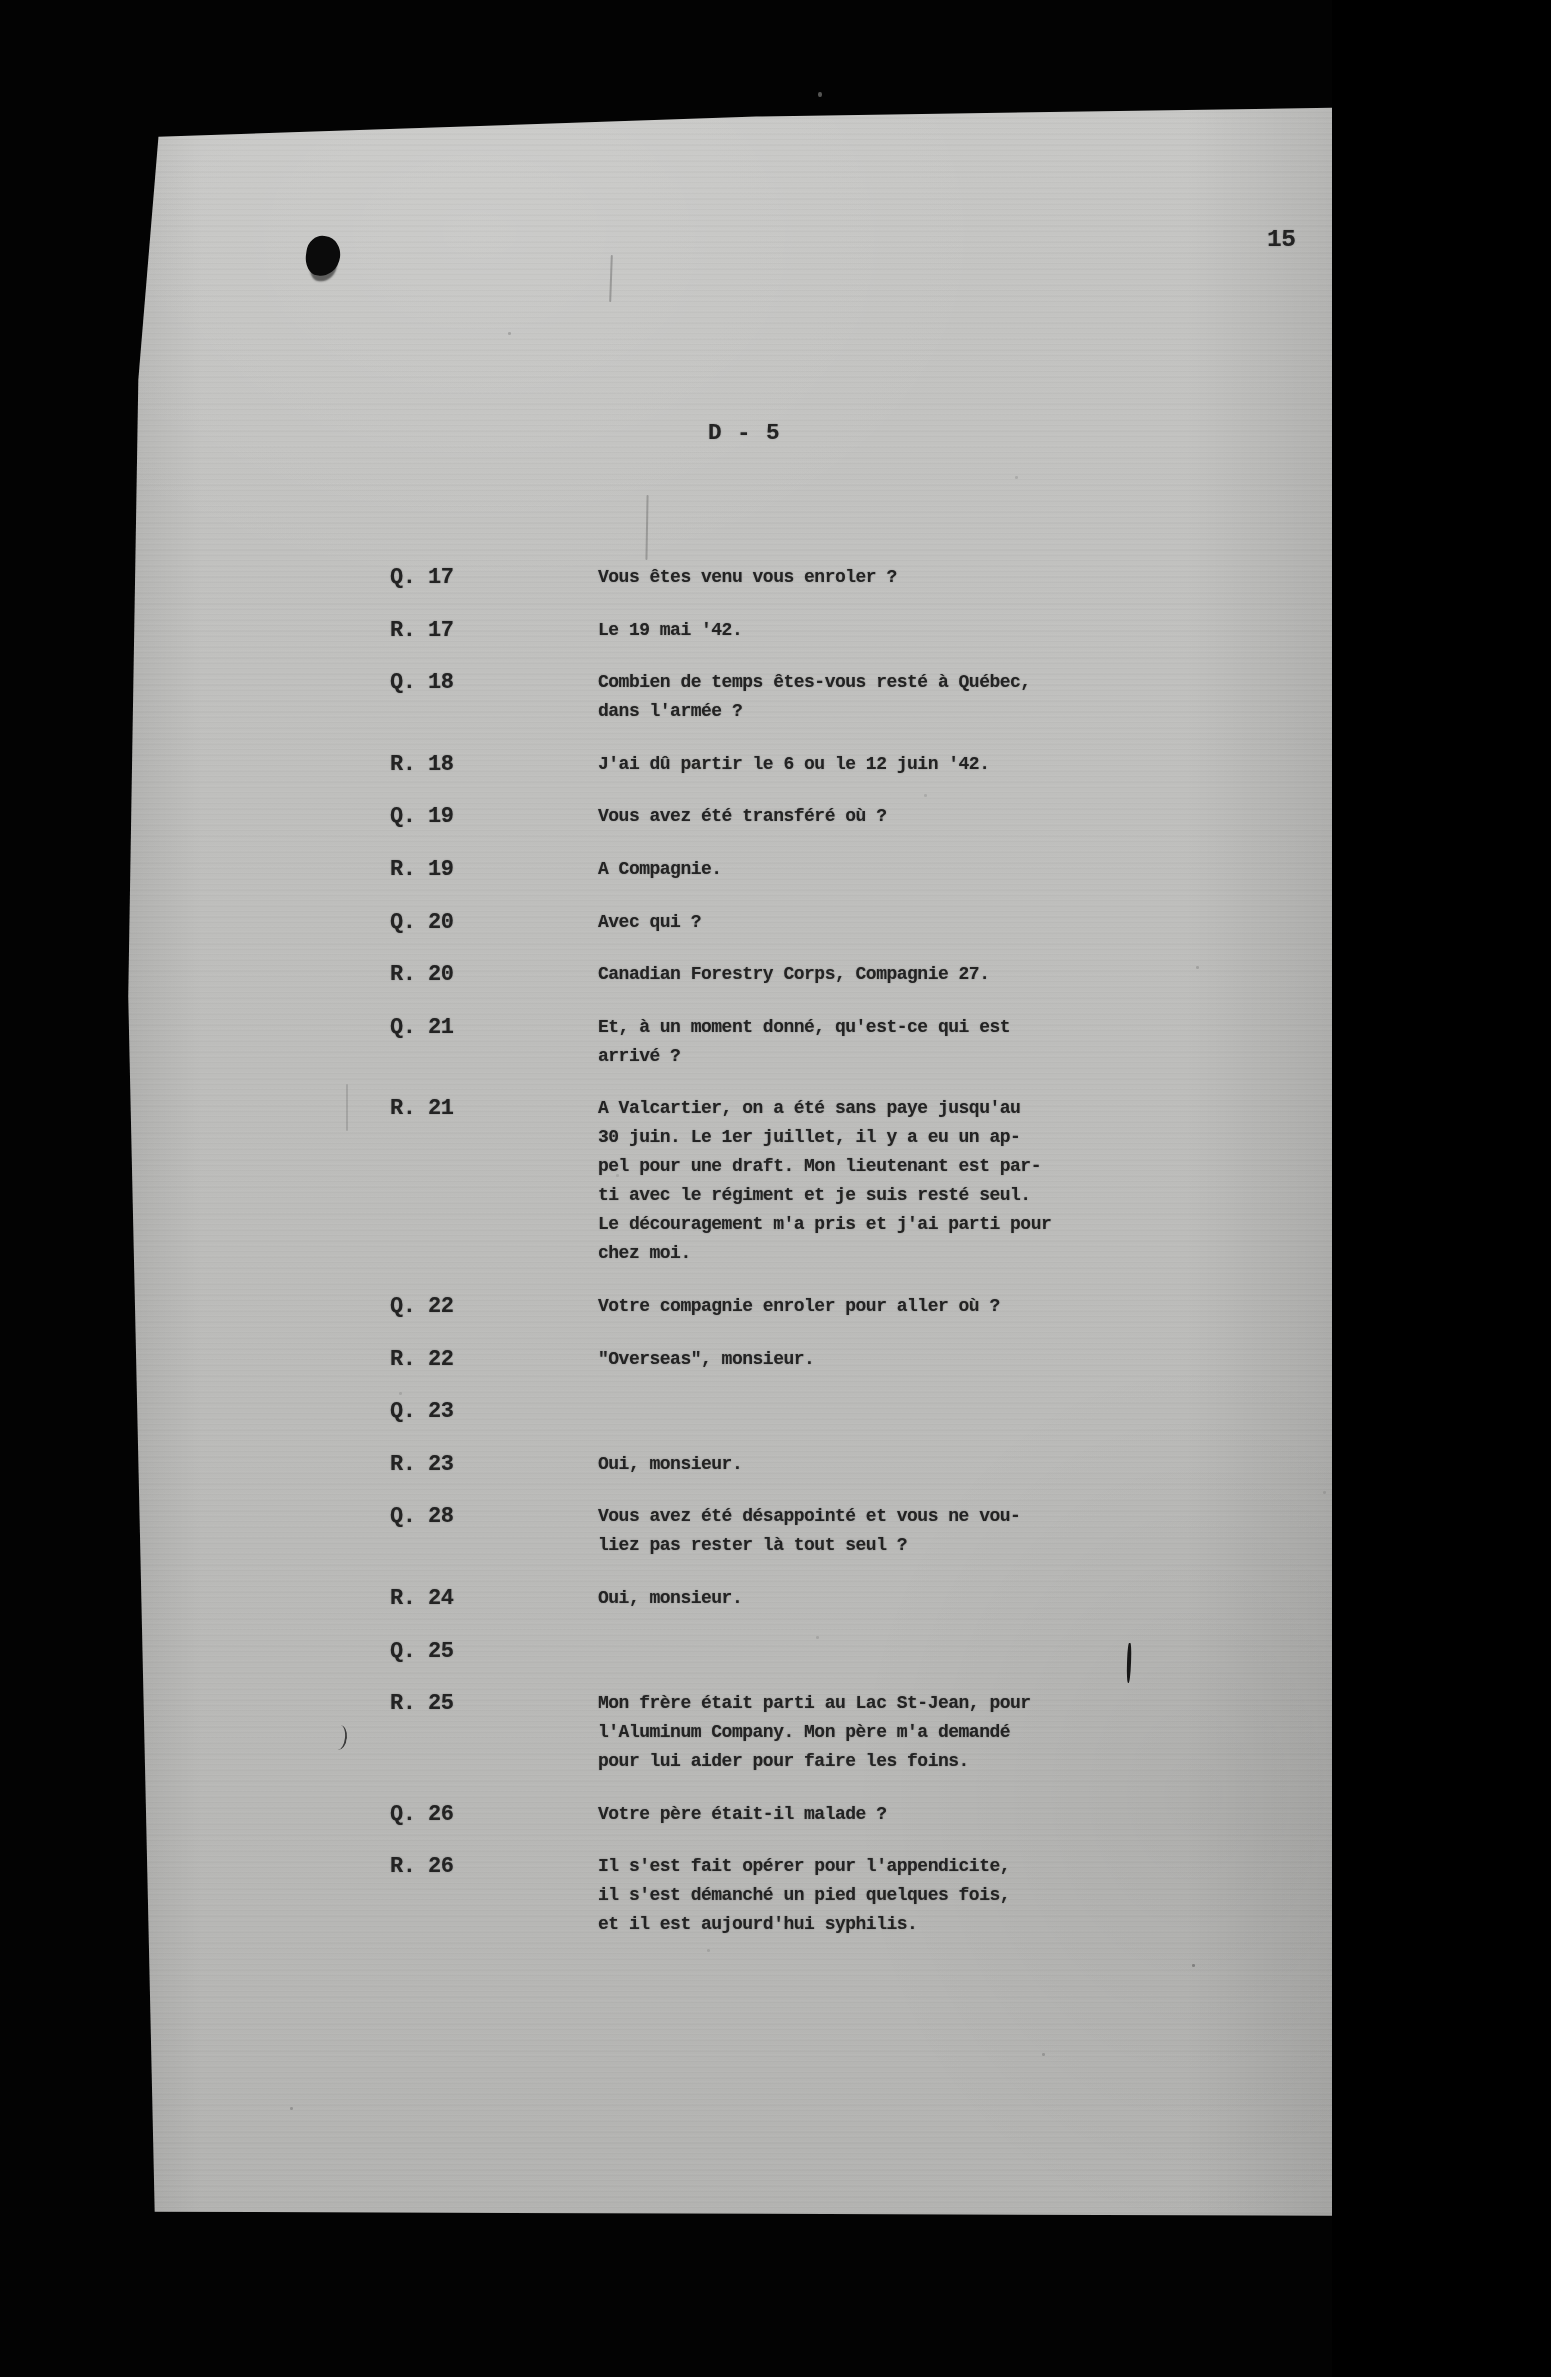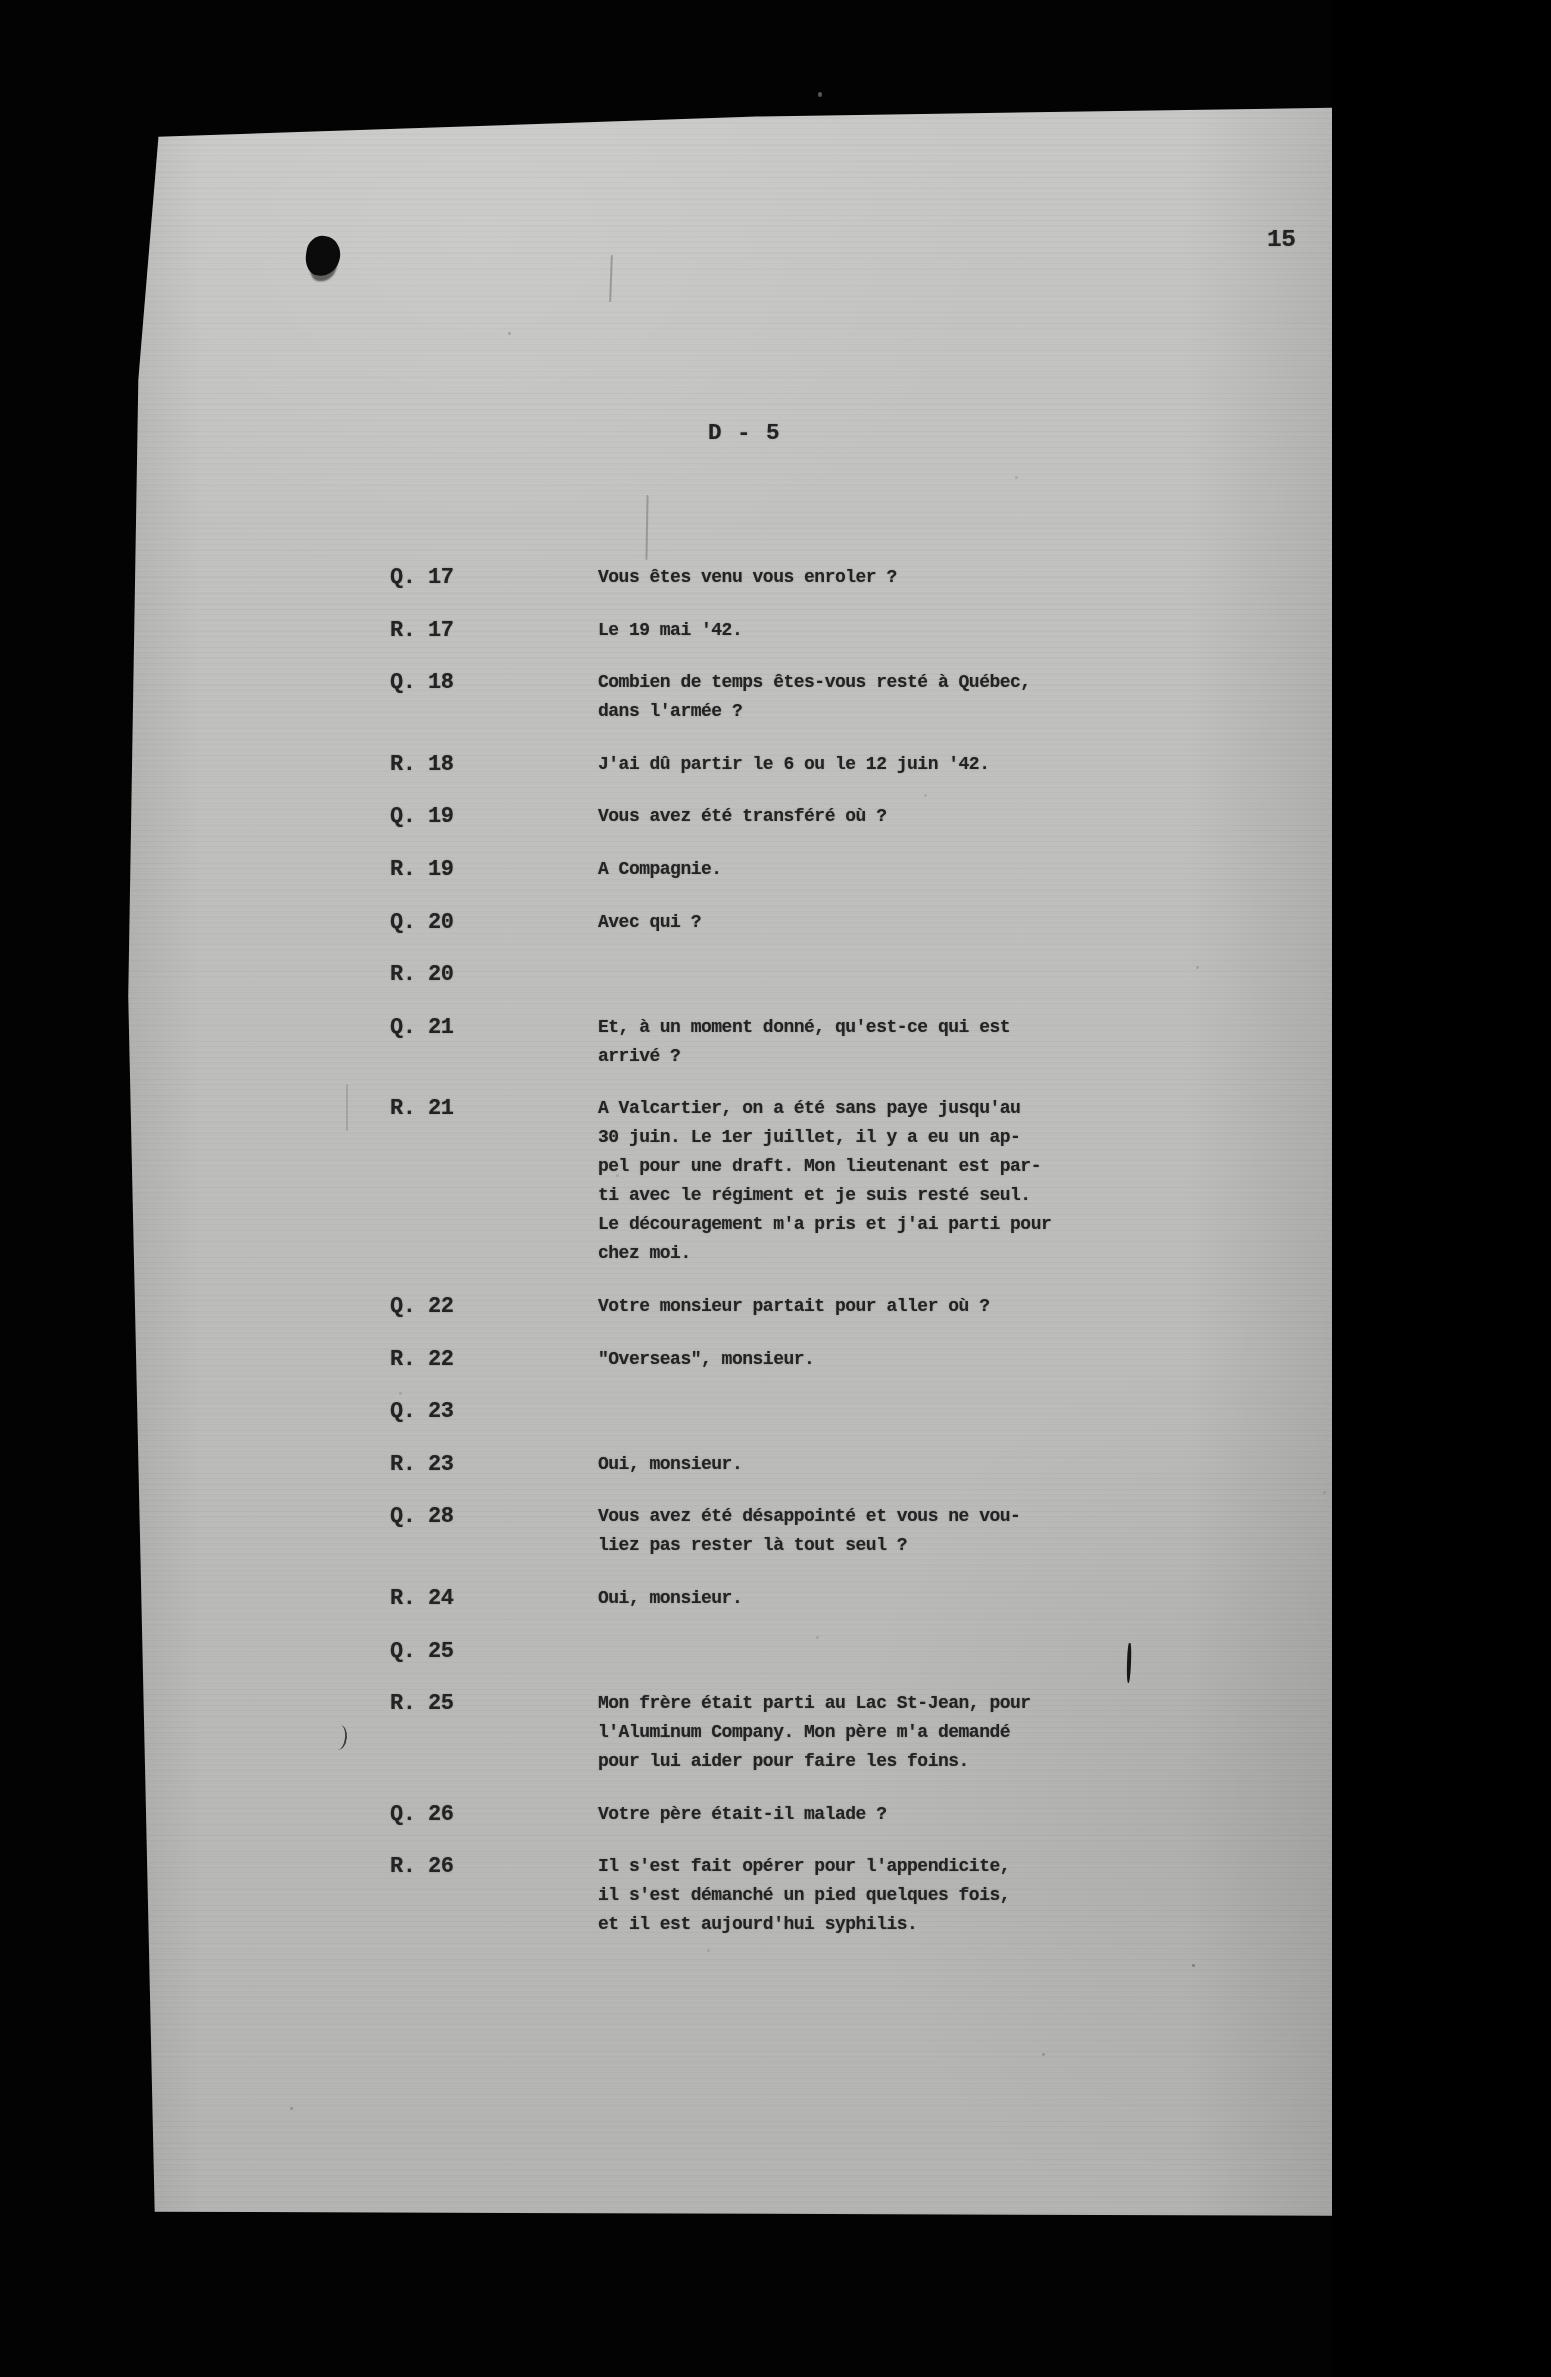--- a/index.html
+++ b/index.html
@@ -201,41 +201,42 @@
     <div class="qr-text typed">A Compagnie.</div>
   </div>
 
   <div class="qr-row">
     <div class="qr-label typed">Q. 20</div>
     <div class="qr-text typed">Avec qui ?</div>
   </div>
 
   <div class="qr-row">
     <div class="qr-label typed">R. 20</div>
+    <div class="qr-text typed">Canadian Forestry Corps, Compagnie 27.</div>
   </div>
 
   <div class="qr-row">
     <div class="qr-label typed">Q. 21</div>
     <div class="qr-text typed">Et, à un moment donné, qu'est-ce qui est
 arrivé ?</div>
   </div>
 
   <div class="qr-row">
     <div class="qr-label typed">R. 21</div>
     <div class="qr-text typed">A Valcartier, on a été sans paye jusqu'au
 30 juin. Le 1er juillet, il y a eu un ap-
 pel pour une draft. Mon lieutenant est par-
 ti avec le régiment et je suis resté seul.
 Le découragement m'a pris et j'ai parti pour
 chez moi.</div>
   </div>
 
   <div class="qr-row">
     <div class="qr-label typed">Q. 22</div>
-    <div class="qr-text typed">Votre monsieur partait pour aller où ?</div>
+    <div class="qr-text typed">Votre compagnie enroler pour aller où ?</div>
   </div>
 
   <div class="qr-row">
     <div class="qr-label typed">R. 22</div>
     <div class="qr-text typed">"Overseas", monsieur.</div>
   </div>
 
   <div class="qr-row">
     <div class="qr-label typed">Q. 23</div>
   </div>

